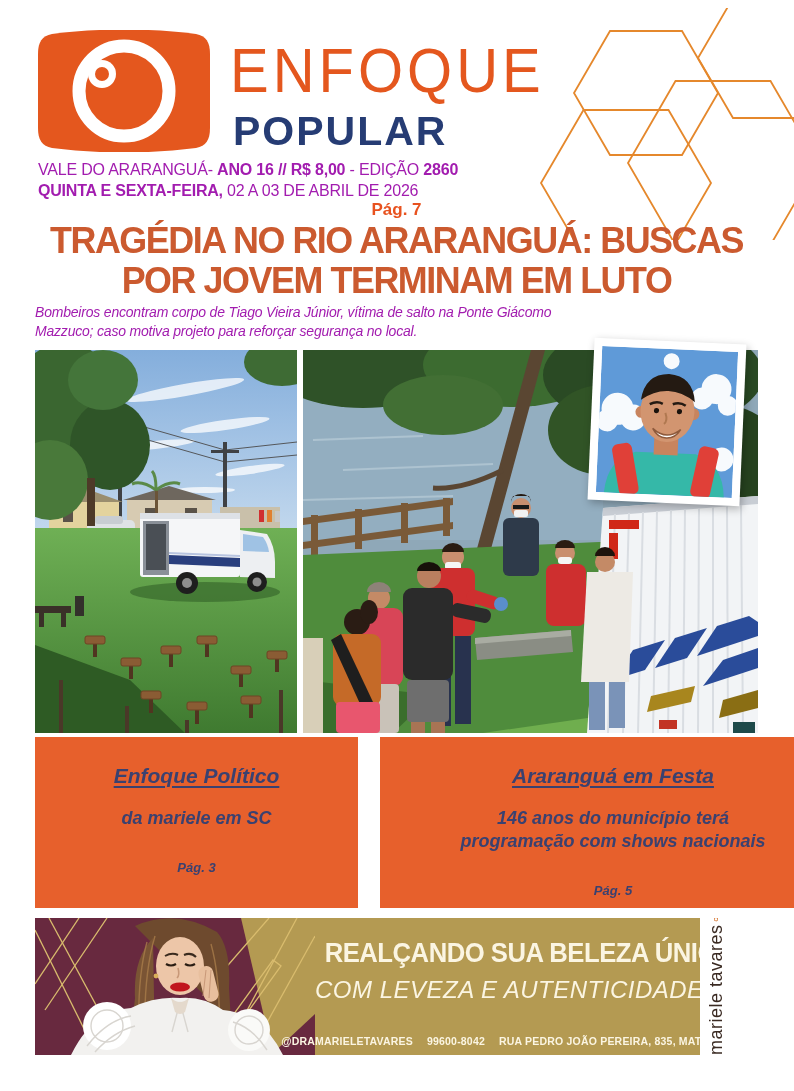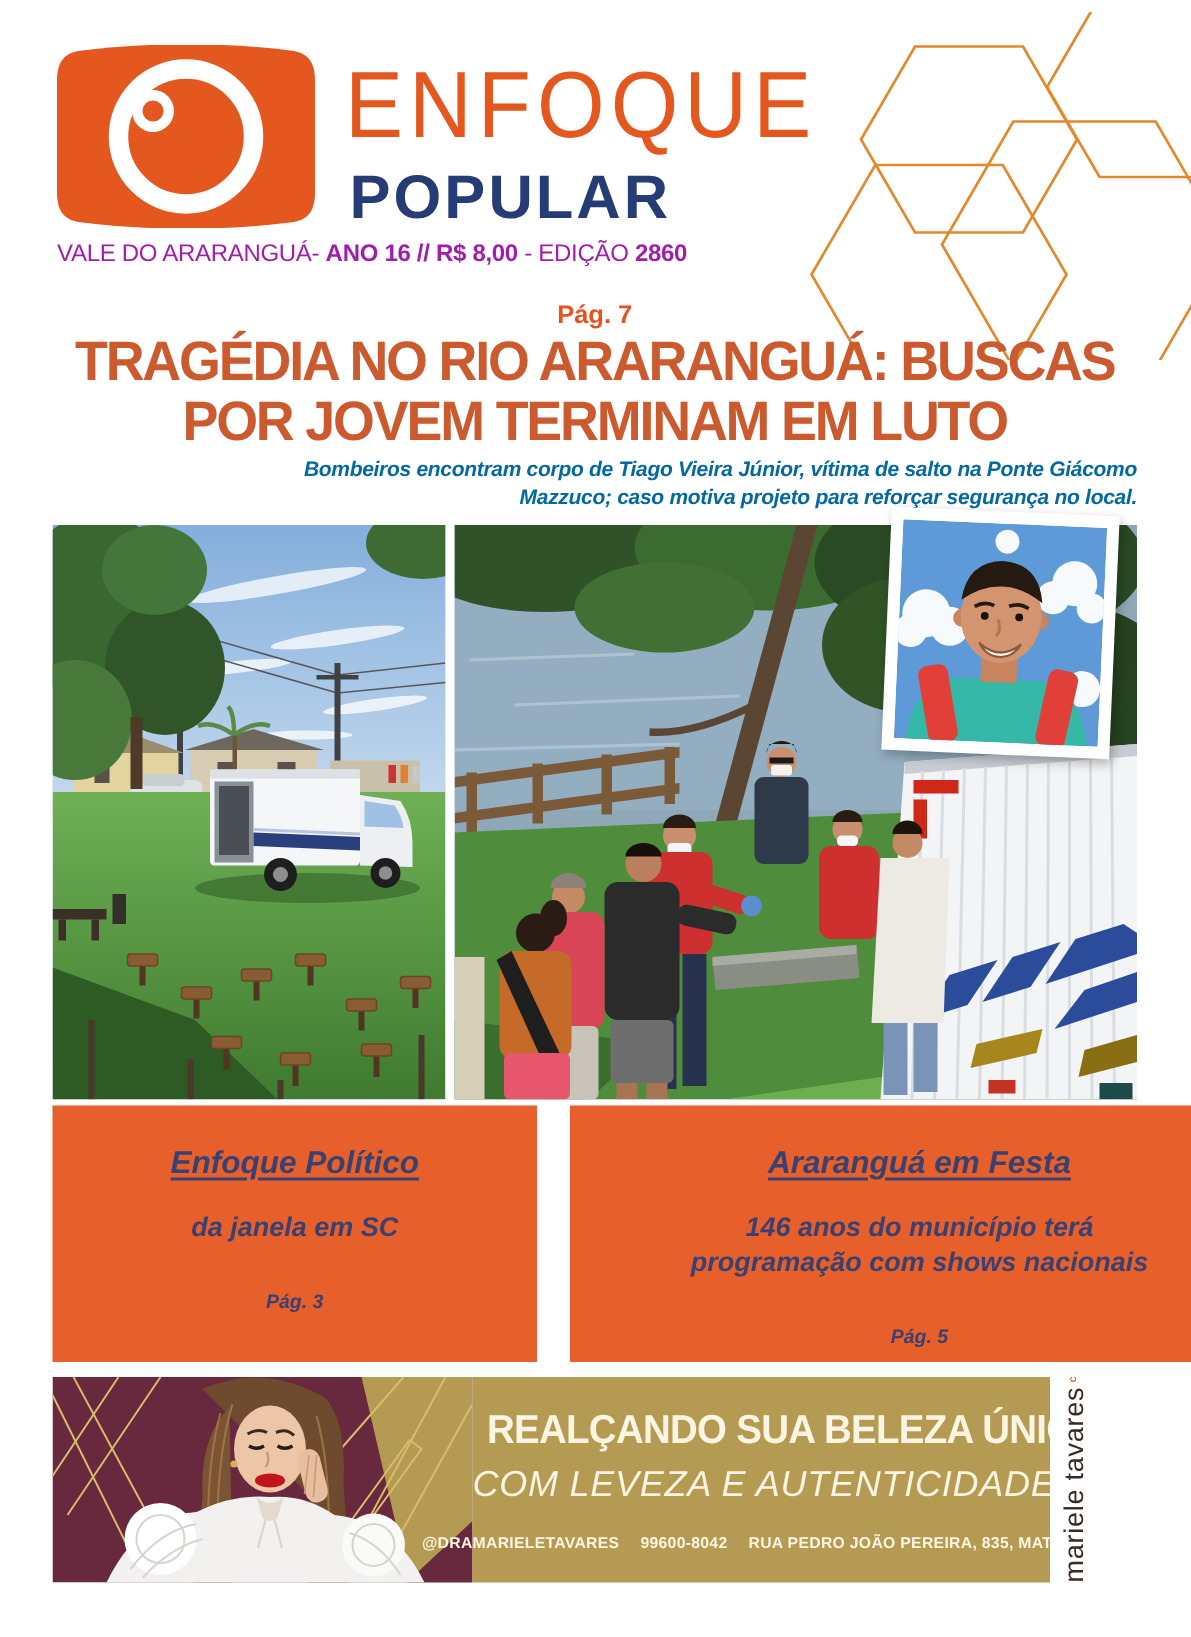--- a/index.html
+++ b/index.html
@@ -14,21 +14,21 @@
   .title-popular{left:233px;top:108px;font-size:41px;color:#263C74;font-weight:bold;
                  letter-spacing:2px;white-space:nowrap;}
   .hexes{left:538px;top:8px;width:256px;height:232px;}
   .info-lines{left:38px;top:159px;font-size:16px;line-height:21px;color:#a21caf;letter-spacing:-0.2px;white-space:nowrap;}
   .info-lines b{font-weight:bold;}
 
   
   .page-ref{left:35px;top:200px;width:723px;text-align:center;font-size:17px;font-weight:bold;color:#E8521F;}
   .headline{left:35px;top:221px;width:723px;text-align:center;color:#CB5A2F;font-weight:bold;
             font-size:37px;line-height:40px;letter-spacing:-1.5px;transform:scaleX(.97);transform-origin:center top;}
-  .subhead{left:35px;top:303px;width:723px;text-align:right;color:#0369a1;font-style:italic;font-weight:bold;
+  .subhead{left:35px;top:303px;width:723px;text-align:left;color:#a21caf;font-style:italic;font-weight:normal;
            font-size:14px;line-height:18.5px;letter-spacing:-0.2px;}
 
   
   .photo{top:350px;height:383px;overflow:hidden;background:#cfe0ee;}
   .photo svg{display:block;width:100%;height:100%;}
   .photo-left{left:35px;width:262px;}
   .photo-right{left:303px;width:455px;}
   .portrait{left:591px;top:341px;width:136px;height:146px;background:#fff;padding:8px;
             transform:rotate(2.5deg);box-shadow:2px 3px 8px rgba(0,0,0,.28);}
   .portrait svg{display:block;width:136px;height:146px;}
@@ -42,21 +42,21 @@
   .teaser .t-body{margin-top:19px;font-size:18px;font-weight:bold;line-height:23px;}
   .teaser .t-page{margin-top:30px;font-size:13px;font-weight:bold;}
 
   
   .ad-woman{left:35px;top:918px;width:280px;height:137px;}
   .ad-gold{left:315px;top:918px;width:385px;height:137px;background:#B49A52;color:#FBF5E2;}
   .ad-h1{position:absolute;left:0;top:20px;width:100%;text-align:center;font-size:27px;font-weight:bold;
          letter-spacing:-0.5px;transform:scaleX(.95);white-space:nowrap;}
   .ad-h2{position:absolute;left:0;top:58px;width:100%;text-align:right;font-size:24px;font-style:italic;
          letter-spacing:0.5px;white-space:nowrap;}
-  .ad-contact{position:absolute;left:0;top:104px;width:100%;display:flex;justify-content:center;align-items:center;
+  .ad-contact{position:absolute;left:0;top:116px;width:100%;display:flex;justify-content:center;align-items:center;
               gap:7px;font-size:10.5px;font-weight:bold;letter-spacing:0.2px;white-space:nowrap;}
   .ad-contact .gap{width:8px;}
   .ad-strip{left:700px;top:918px;width:58px;height:137px;background:#ffffff;overflow:hidden;}
   .ad-brand-rot{position:absolute;left:0;top:0;width:137px;height:58px;transform-origin:top left;
                 transform:translate(2px,137px) rotate(-90deg);display:flex;align-items:flex-start;gap:3px;padding-top:4px;}
   .ad-brand{font-size:18px;color:#3A2A22;letter-spacing:0.5px;white-space:nowrap;line-height:20px;}
   .ad-tagline{font-size:5.5px;color:#D2691E;letter-spacing:0.8px;white-space:nowrap;margin-top:7px;font-weight:bold;}
 </style>
 </head>
 <body>
@@ -77,20 +77,21 @@
     <g fill="none" stroke="#E5882C" stroke-width="1.8">
       <polygon points="180,85 144,147 72,147 36,85 72,23 144,23"></polygon>
       <polygon points="280,155 232.5,237 137.5,237 90,155 137.5,73 232.5,73"></polygon>
       <polygon points="173,175 130.5,248 45.5,248 3,175 45.5,102 130.5,102"></polygon>
       <polygon points="300,50 265,110 195,110 160,50 195,-10 265,-10"></polygon>
     </g>
   </svg>
 
   <div class="abs info-lines">
     <div><span>VALE DO ARARANGUÁ- </span><b>ANO 16 // R$ 8,00</b><span> - </span><span>EDIÇÃO </span><b>2860</b></div>
+    <div><b>QUINTA E SEXTA-FEIRA,</b><span> 02 A 03 DE ABRIL DE 2026</span></div>
   </div>
 
   <div class="abs page-ref">Pág. 7</div>
   <div class="abs headline">
     <div>TRAGÉDIA NO RIO ARARANGUÁ: BUSCAS</div>
     <div>POR JOVEM TERMINAM EM LUTO</div>
   </div>
   <div class="abs subhead">
     <div>Bombeiros encontram corpo de Tiago Vieira Júnior, vítima de salto na Ponte Giácomo</div>
     <div>Mazzuco; caso motiva projeto para reforçar segurança no local.</div>
@@ -370,21 +371,21 @@
       <circle cx="57" cy="62" r="2.6" fill="#1A120C"></circle>
         <circle cx="80" cy="62" r="2.6" fill="#1A120C"></circle>
       <path d="M66,64 q3,8 -1,11" stroke="#B07850" stroke-width="2" fill="none"></path>
       <path d="M54,80 q14,12 28,0 q-5,9 -14,9 q-9,0 -14,-9 Z" fill="#FFFFFF" stroke="#8E5A3C" stroke-width="1.5"></path>
     </svg>
   </div>
 
   <div class="abs teaser teaser-left">
     <div class="t-title">Enfoque Político</div>
     <div class="t-body">
-      <div>da janela em SC</div>
+      <div>da mariele em SC</div>
     </div>
     <div class="t-page">Pág. 3</div>
   </div>
 
   <div class="abs teaser teaser-right">
     <div class="t-title">Araranguá em Festa</div>
     <div class="t-body">
       <div>146 anos do município terá</div>
       <div>programação com shows nacionais</div>
     </div>

